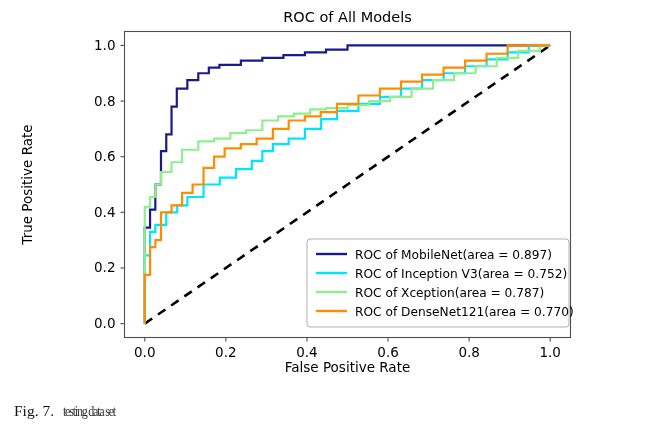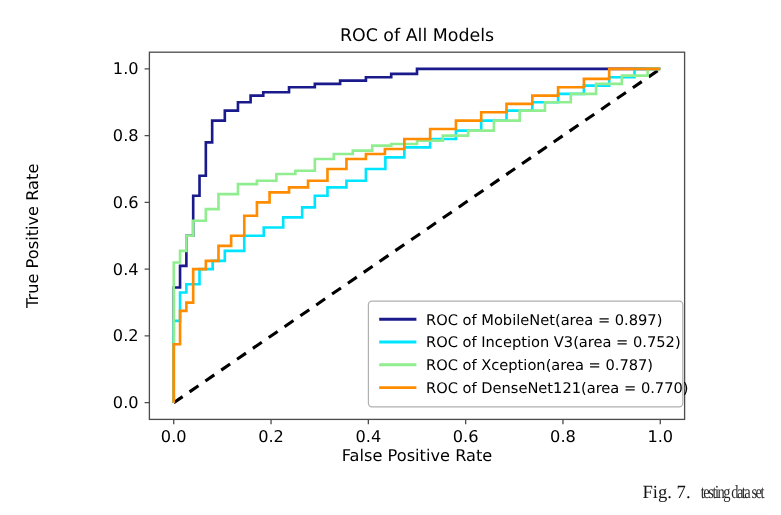--- a/index.html
+++ b/index.html
@@ -13,37 +13,35 @@
     font-family: "DejaVu Sans", sans-serif;
     overflow: hidden;
     position: relative;
   }
   #figure {
     position: absolute;
     left: 0;
     top: 0;
     width: 580px;
     height: 390px;
-    margin-top: 12px;
   }
   #caption {
     position: absolute;
     left: 0;
     top: 392px;
     width: 651px;
     height: 37px;
     font-family: "Liberation Serif", serif;
     font-size: 15.5px;
     color: #141414;
     white-space: nowrap;
     padding-left: 14px;
     box-sizing: border-box;
     display: flex;
     align-items: center;
-    justify-content: flex-end;
   }
   #caption .cap-label { margin-right: 9px; }
   #caption .cap-tail {
     letter-spacing: -1.6px;
     transform: scaleX(0.78);
     transform-origin: left center;
     filter: blur(0.35px);
     opacity: 0.92;
     display: inline-block;
   }

